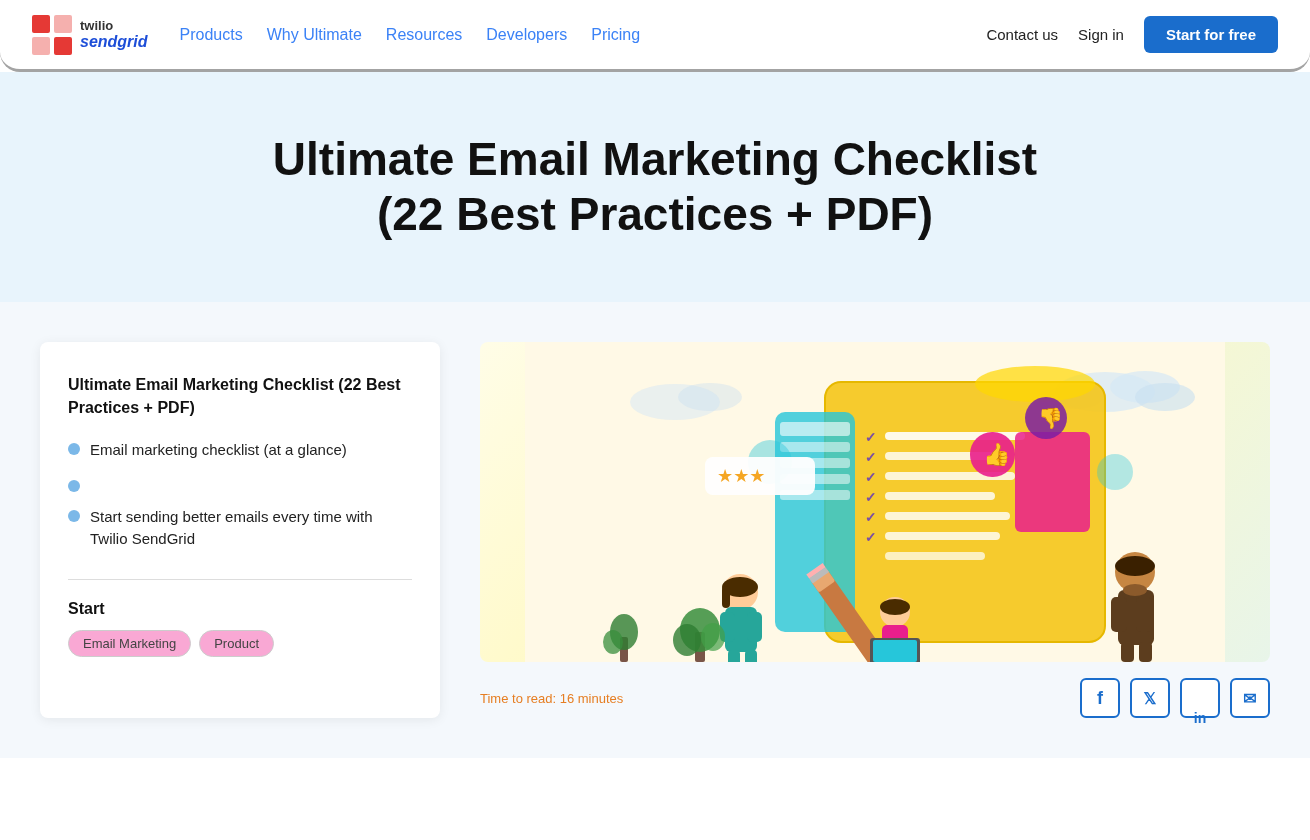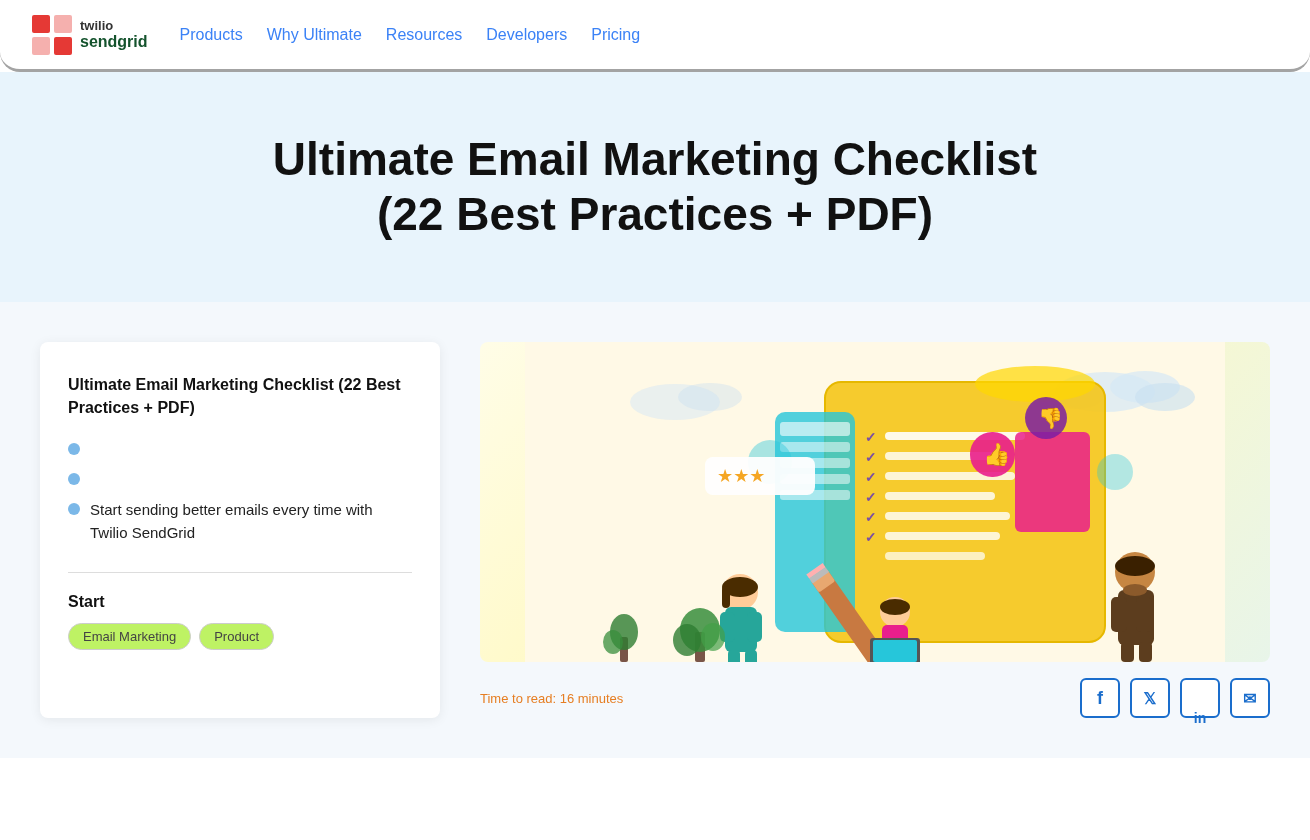--- a/index.html
+++ b/index.html
@@ -10,21 +10,21 @@
       display: flex; align-items: center; justify-content: space-between;
       padding: 0 32px; height: 72px; background: #fff;
       border-bottom: 3px solid #a3a3a3;
       border-radius: 20px;
     }
     .nav-left { display: flex; align-items: center; gap: 32px; }
     .logo { display: flex; align-items: center; gap: 8px; cursor: pointer; }
     .logo-icon { width: 40px; height: 40px; }
     .logo-text { display: flex; flex-direction: column; line-height: 1.1; }
     .logo-twilio { font-size: 13px; font-weight: 600; color: #333; }
-    .logo-sendgrid { font-size: 16px; font-weight: 700; color: #14532d; }
+    .logo-sendgrid { font-size: 16px; font-weight: 700; color: #1d4ed8; font-style: italic; }
     .nav-links { display: flex; align-items: center; gap: 24px; }
     .nav-link { font-size: 16px; color: #3b82f6; text-decoration: none; font-weight: 500; cursor: pointer; }
     .nav-right { display: flex; align-items: center; gap: 20px; }
     .contact-link { font-size: 15px; color: #222; font-weight: 500; cursor: pointer; }
     .signin-link { font-size: 15px; color: #222; font-weight: 500; cursor: pointer; }
     .start-btn {
       background: #1a6dcc; color: #fff; border: none; border-radius: 6px;
       padding: 10px 22px; font-size: 15px; font-weight: 700; cursor: pointer;
     }
 
@@ -65,21 +65,21 @@
     .bullet-dot {
       width: 12px; height: 12px; border-radius: 50%; background: #7bb8e8;
       flex-shrink: 0; margin-top: 4px;
     }
     .divider { border: none; border-top: 1px solid #ddd; margin: 20px 0; }
     .tags-label { font-size: 16px; font-weight: 700; color: #111; margin-bottom: 12px; }
     .tags { display: flex; gap: 8px; flex-wrap: wrap; }
     .tag {
       border: 1px solid #ccc; border-radius: 20px;
       padding: 5px 14px; font-size: 13px; color: #444; cursor: pointer;
-      background: #bef264;
+      background: #f9a8d4;
     }
 
     
     .right-content { flex: 1; display: flex; flex-direction: column; }
     .illustration {
       width: 100%; height: 320px; background: linear-gradient(135deg, #fffde7 0%, #fff9c4 40%, #e8f5e9 100%);
       border-radius: 8px; position: relative; overflow: hidden;
     }
 
     
@@ -117,34 +117,40 @@
       </div>
     </div>
     <div class="nav-links">
       <a class="nav-link">Products</a>
       <a class="nav-link">Why Ultimate</a>
       <a class="nav-link">Resources</a>
       <a class="nav-link">Developers</a>
       <a class="nav-link">Pricing</a>
     </div>
   </div>
+  <div class="nav-right">
+    <a class="contact-link">Contact us</a>
+    <a class="signin-link">Sign in</a>
+    <button class="start-btn">Start for free</button>
+  </div>
 </nav>
 
 <section class="hero">
   <h1>Ultimate Email Marketing Checklist (22 Best Practices + PDF)</h1>
 </section>
 
 <div class="content-area">
   <div class="content-inner">
 
     <div class="left-card">
       <div class="card-title">Ultimate Email Marketing Checklist (22 Best Practices + PDF)</div>
       <ul class="bullet-list">
         <li>
           <span class="bullet-dot"></span>
+          <span>Email marketing checklist (at a glance)</span>
         </li>
         <li>
           <span class="bullet-dot"></span>
         </li>
         <li>
           <span class="bullet-dot"></span>
           <span>Start sending better emails every time with Twilio SendGrid</span>
         </li>
       </ul>
       <hr class="divider">

